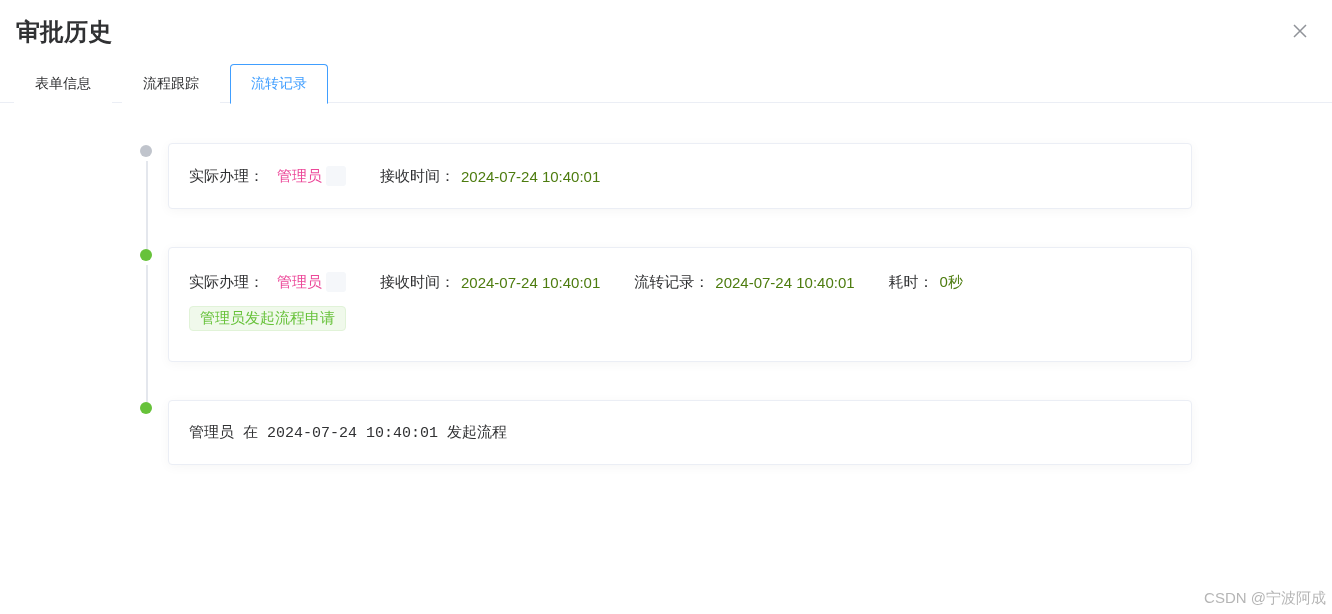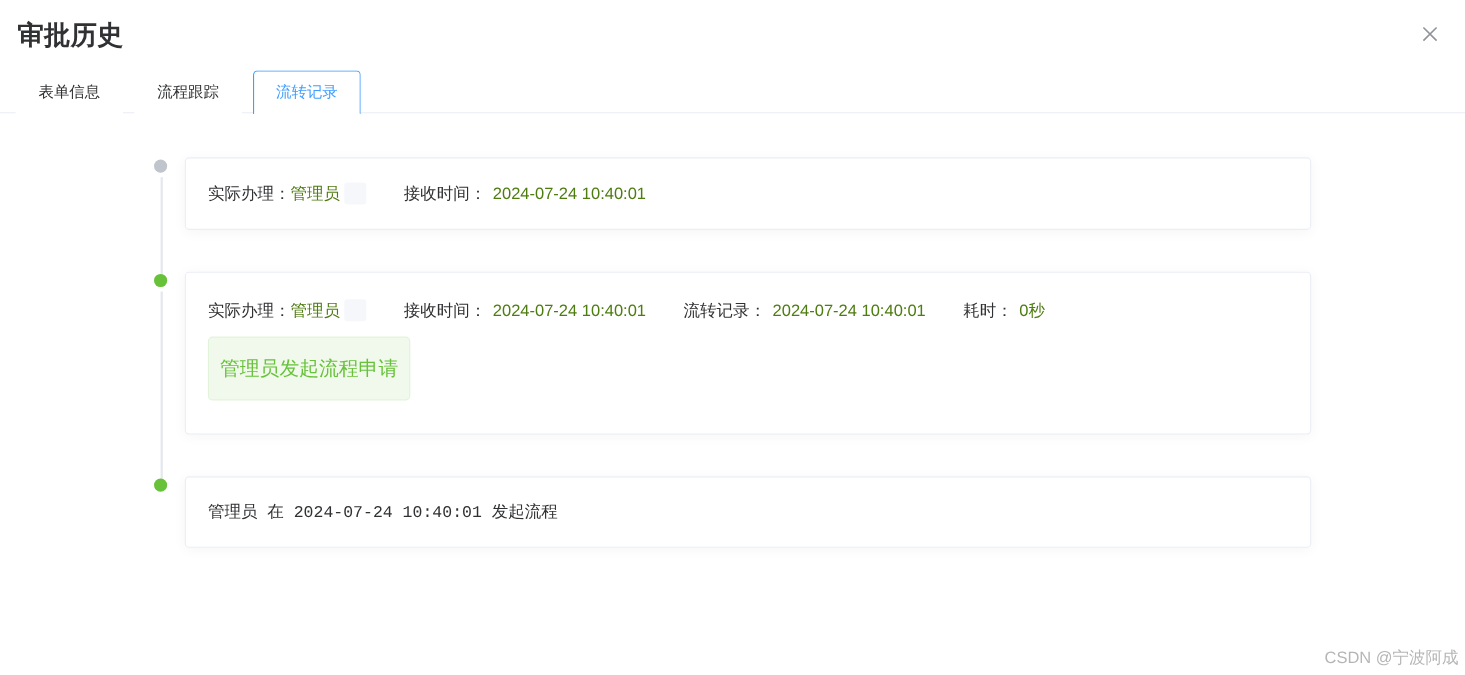--- a/index.html
+++ b/index.html
@@ -103,38 +103,38 @@
       display: flex;
       flex-wrap: wrap;
       align-items: flex-end;
       gap: 34px;
       font-size: 15px;
       color: #303133;
     }
     .info-group { display: flex; align-items: center; }
     .label { color: #303133; }
     .value-grey { color: #4d7c0f; margin-left: 6px; }
-    .value-dark { color: #4d7c0f; margin-left: 0; }
+    .value-dark { color: #ec4899; margin-left: 13px; }
     .avatar-chip {
       width: 20px;
       height: 20px;
       background: #f5f7fa;
       border-radius: 3px;
       margin-left: 4px;
       display: inline-block;
       vertical-align: middle;
     }
     .tag-green {
       display: inline-block;
       background: #f0f9eb;
       border: 1px solid #e1f3d8;
       color: #67c23a;
       border-radius: 4px;
-      padding: 16px 10px;
-      font-size: 18px;
+      padding: 2px 10px;
+      font-size: 15px;
       margin-top: 14px;
     }
     .plain-line { font-size: 15px; color: #303133; }
     .watermark {
       position: absolute;
       right: 6px;
       bottom: 6px;
       color: rgba(120,120,120,0.55);
       font-size: 15px;
       pointer-events: none;

